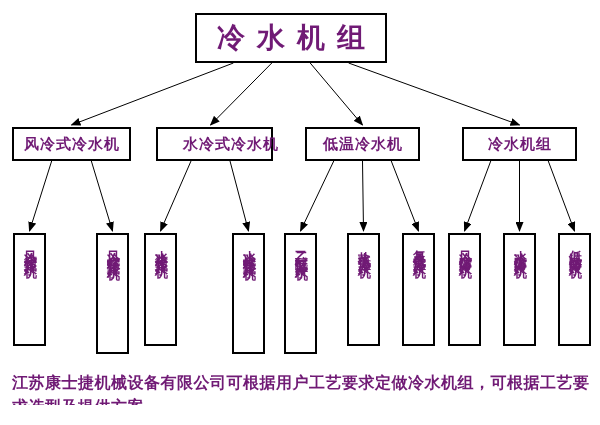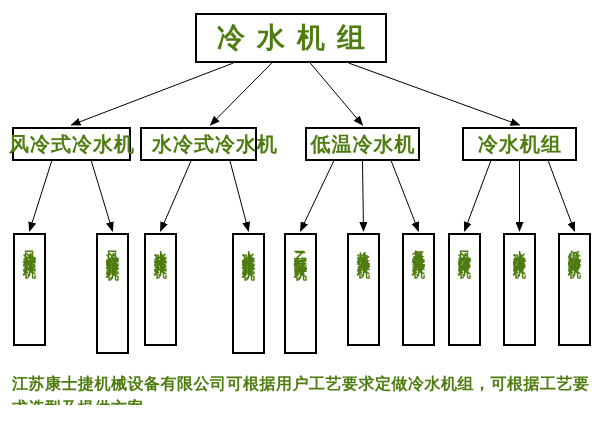--- a/index.html
+++ b/index.html
@@ -1,40 +1,40 @@
 <!DOCTYPE html>
 <html><head>
 <meta charset="utf-8">
 <style>
   html,body{margin:0;padding:0;background:#ffffff;}
   #canvas{
     position:relative;
     width:600px;height:405px;
     background:#ffffff;
-    font-family:Liberation Serif, serif;
-    color:#4d7c0f;
+    font-family:Liberation Mono, monospace;
+    color:#701a75;
     overflow:hidden;
   }
   #edges{position:absolute;left:0;top:0;width:600px;height:425px;pointer-events:none;}
   .box{
     position:absolute;
     box-sizing:border-box;
     border:2px solid #000;
     background:#fff;
     display:flex;align-items:center;justify-content:center;
     text-align:center;
     font-weight:bold;
     z-index:2;
   }
   #root-box{left:195px;top:13px;width:192px;height:50px;font-size:28px;}
   #root-box span{letter-spacing:12px;margin-right:-12px;white-space:nowrap;}
-  .l2{top:127px;height:34px;font-size:20px;}
+  .l2{top:127px;height:34px;font-size:15px;}
   .l2 span{letter-spacing:1px;margin-right:-1px;white-space:nowrap;}
   #b1{left:12px;width:119px;}
-  #b2{left:140px;width:117px;padding-left:32px;}
+  #b2{left:156px;width:117px;padding-left:32px;}
   #b3{left:305px;width:115px;}
   #b4{left:462px;width:115px;}
   .vbox{
     position:absolute;top:233px;width:33px;
     box-sizing:border-box;border:2px solid #000;background:#fff;
     display:flex;justify-content:center;align-items:flex-start;
     padding-top:5px;font-weight:bold;z-index:2;
   }
   .vbox span{
     writing-mode:vertical-lr;

